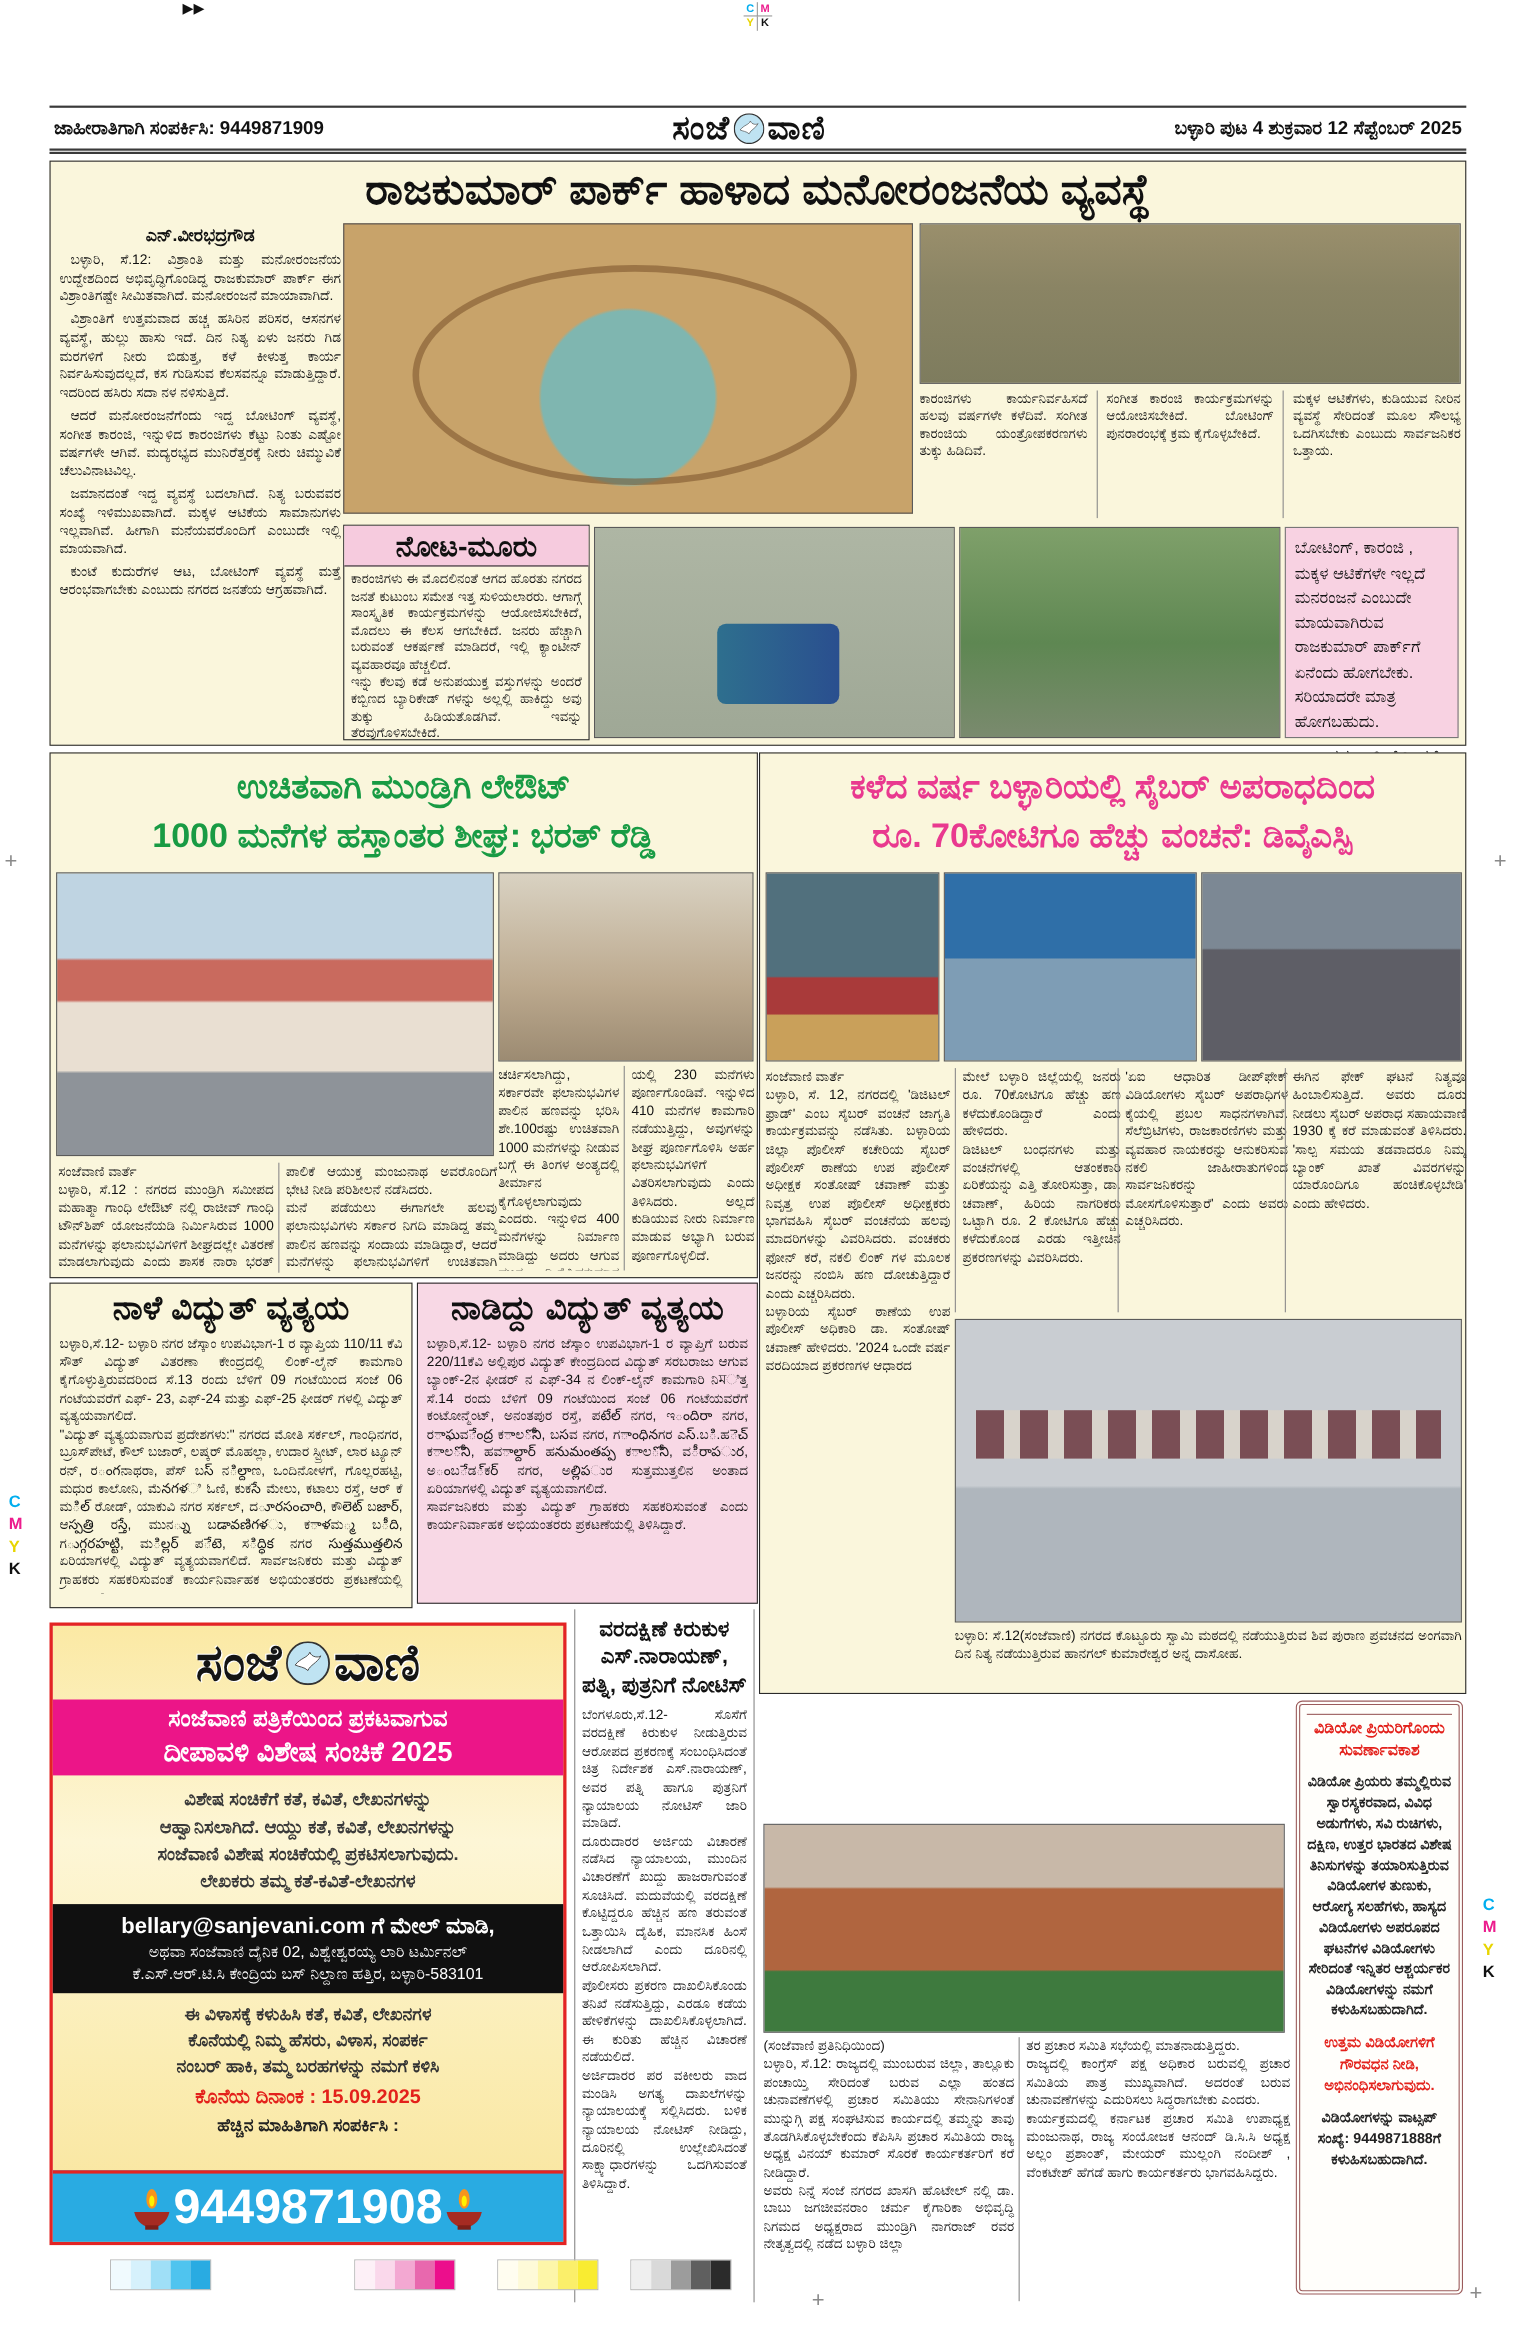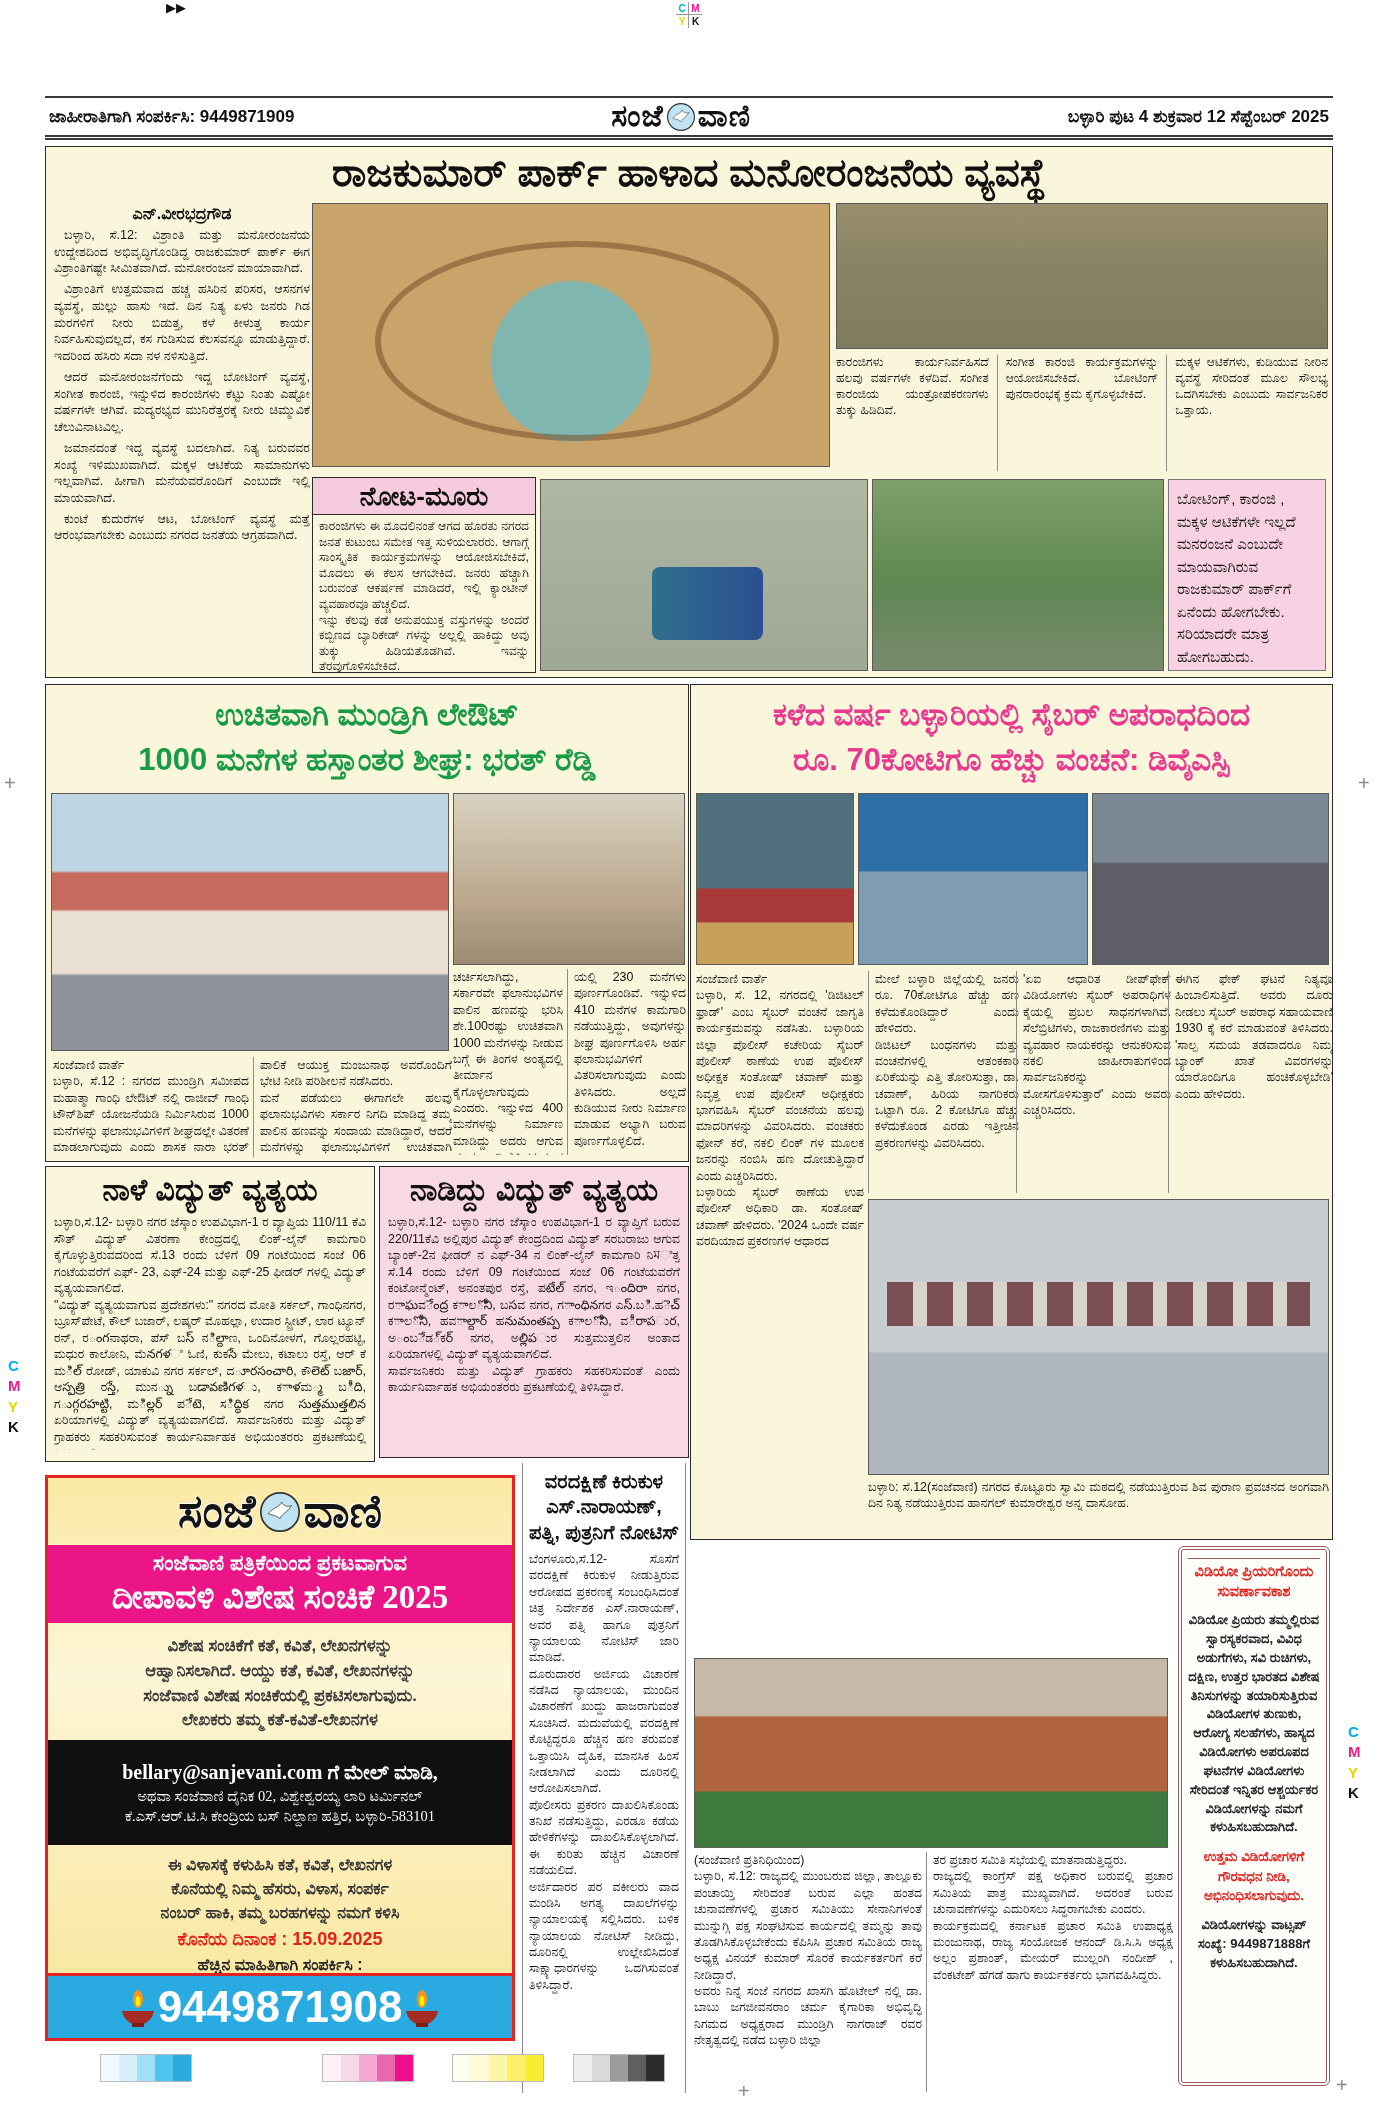--- a/index.html
+++ b/index.html
@@ -63,23 +63,23 @@
   #dowry{left:522px;top:1463px;width:164px;height:630px;border-left:1px solid #888;border-right:1px solid #888;
          padding:4px 6px;background:#fff;}
   #dowry h3{margin:2px 0 6px 0;text-align:center;font-size:19.5px;line-height:1.3;}
   
   #ad{left:45px;top:1475px;width:470px;height:566px;border:3px solid #E32423;
       background:linear-gradient(180deg,#FBE9A4 0%,#FDF6D6 35%,#FBEDB4 70%,#F9E49A 100%);text-align:center;}
   #ad-logo{display:flex;justify-content:center;align-items:center;gap:4px;font-size:46px;font-weight:bold;
            margin-top:6px;color:#141414;text-shadow:1px 1px 0 #fff,-1px -1px 0 #fff;}
   #ad-logo .dove{width:40px;height:40px;}
   #ad-banner{background:#EC1588;color:#fff;font-weight:bold;padding:6px 2px;margin-top:6px;}
-  #ad-banner .l1{font-size:21px;}#ad-banner .l2{font-size:33px;margin-top:4px;font-family:Liberation Serif, serif;}
+  #ad-banner .l1{font-size:21px;}#ad-banner .l2{font-size:25px;margin-top:4px;}
   #ad-body1{font-size:16.5px;font-weight:bold;color:#3a3a3a;margin:10px 8px 8px 8px;line-height:1.5;white-space:pre-line;}
-  #ad-black{background:#101010;color:#fff;padding:18px 4px;line-height:1.4;font-family:Liberation Serif, serif;}
+  #ad-black{background:#101010;color:#fff;padding:6px 4px;line-height:1.4;}
   #ad-black .em{font-size:20px;font-weight:bold;}
   #ad-black .ad2{font-size:14.5px;}
   #ad-body2{font-size:16px;font-weight:bold;color:#333;margin:8px 10px 4px 10px;line-height:1.5;white-space:pre-line;}
   #ad-deadline{color:#E3211B;font-weight:bold;font-size:18px;margin-top:4px;}
   #ad-contact{font-weight:bold;font-size:16px;margin-top:6px;color:#222;text-align:center;}
   #ad-phonebar{position:absolute;left:0;right:0;bottom:0;height:62px;background:#29ABE2;border-top:3px solid #E32423;
                display:flex;align-items:center;justify-content:center;color:#fff;font-weight:bold;font-size:44px;}
   
   #video{left:1178px;top:1546px;width:152px;height:540px;background:#FFFEFB;border:4px double #9B5B5B;
          border-radius:6px;padding:8px 6px;text-align:center;box-sizing:border-box;}

